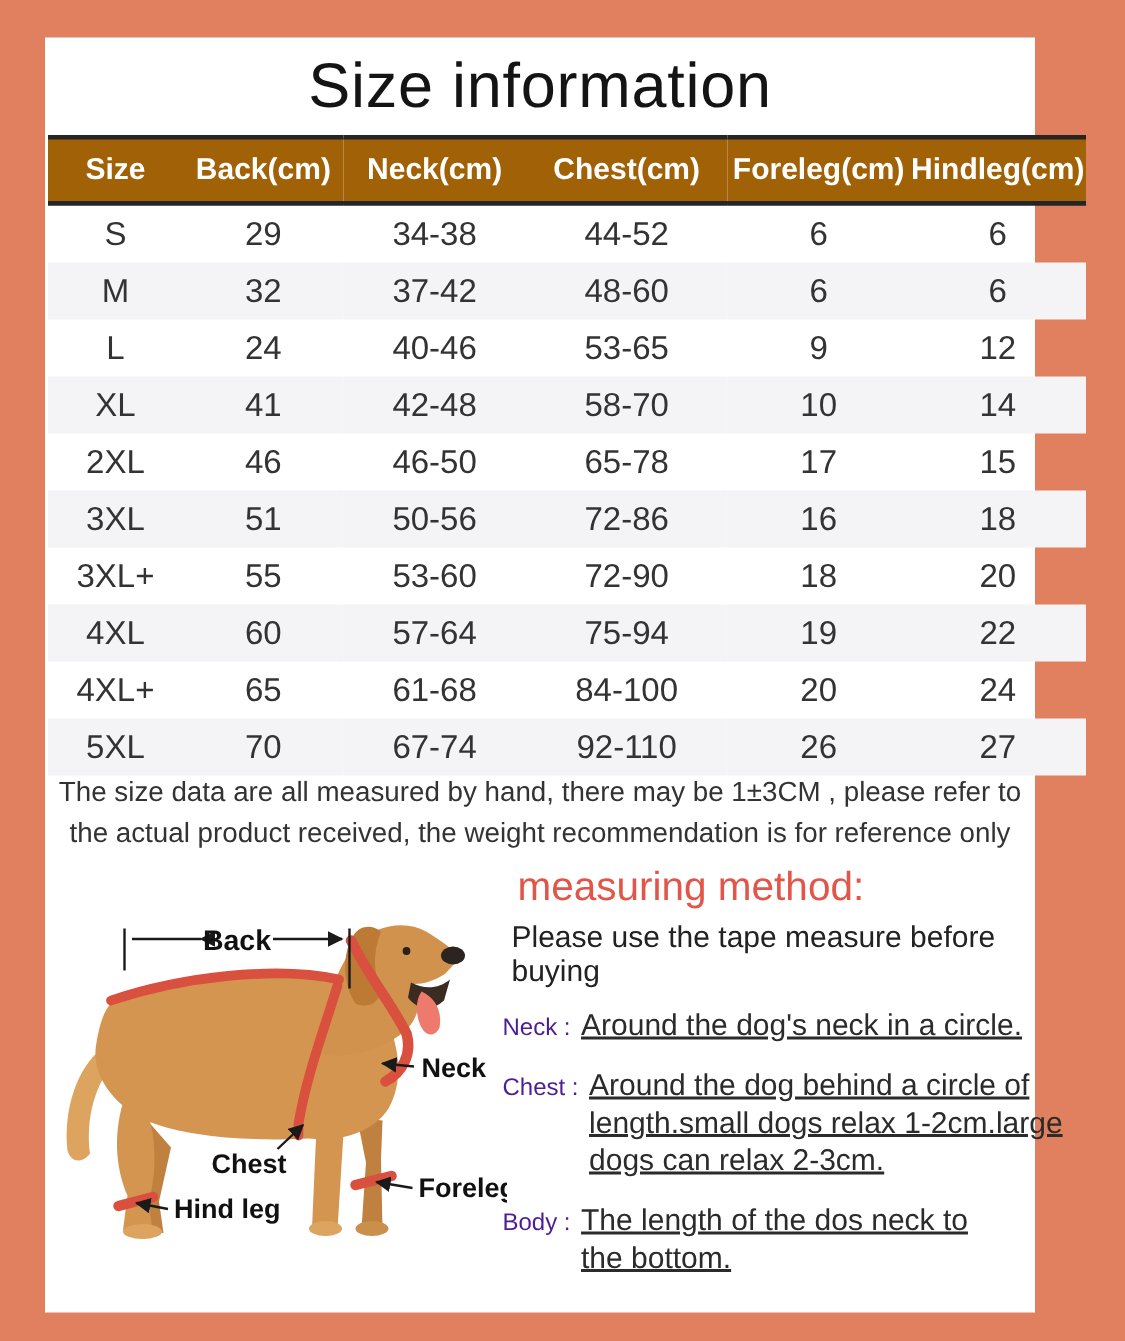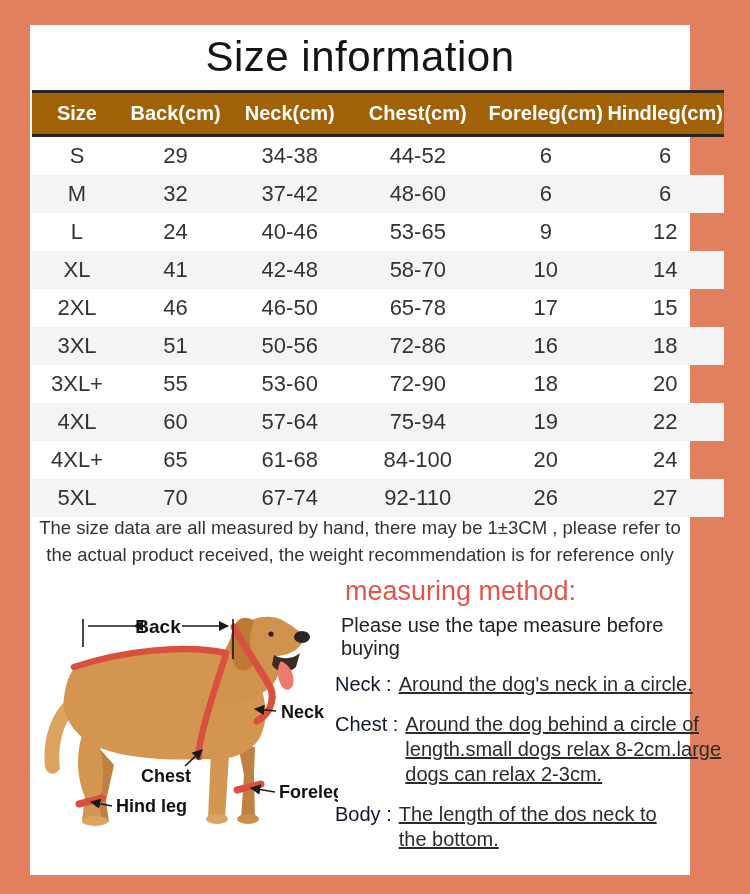--- a/index.html
+++ b/index.html
@@ -46,21 +46,21 @@
   .method{
     position:absolute;left:305px;top:551px;width:392px;
   }
   .method-title{
     margin:0 0 7px 10px;font-size:27px;font-weight:400;color:#e2564a;
   }
   .method-intro{
     margin:0 0 12px 6px;font-size:20px;color:#222222;
   }
   .m-item{display:flex;align-items:baseline;margin:0 0 15px 0;}
-  .m-label{font-size:20px;color:#0f172a;white-space:nowrap;margin-right:7px;flex:none;}
+  .m-label{font-size:16px;color:#4c1d95;white-space:nowrap;margin-right:7px;flex:none;}
   .m-lines{font-size:20px;line-height:25px;color:#2b2b2b;text-decoration:underline;}
   svg text{font-family:"Liberation Sans", sans-serif;}
 </style>
 </head>
 <body>
 
 <div class="panel">
 
   <h1 class="title">Size information</h1>
 
@@ -237,21 +237,21 @@
         <div class="m-item">
           <div class="m-label">Neck :</div>
           <div class="m-lines">
             <div>Around the dog's neck in a circle.</div>
           </div>
         </div>
         <div class="m-item">
           <div class="m-label">Chest :</div>
           <div class="m-lines">
             <div>Around the dog behind a circle of</div>
-            <div>length.small dogs relax 8-2cm.large</div>
+            <div>length.small dogs relax 1-2cm.large</div>
             <div>dogs can relax 2-3cm.</div>
           </div>
         </div>
         <div class="m-item">
           <div class="m-label">Body :</div>
           <div class="m-lines">
             <div>The length of the dos neck to</div>
             <div>the bottom.</div>
           </div>
         </div>

